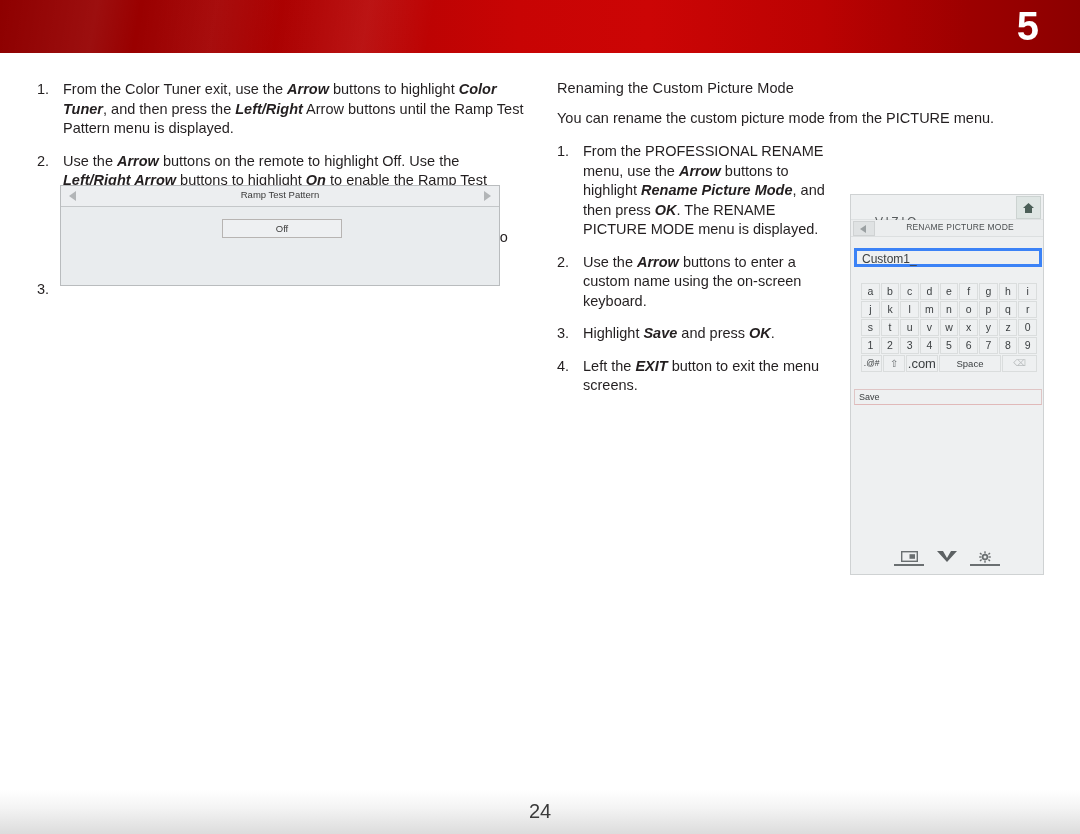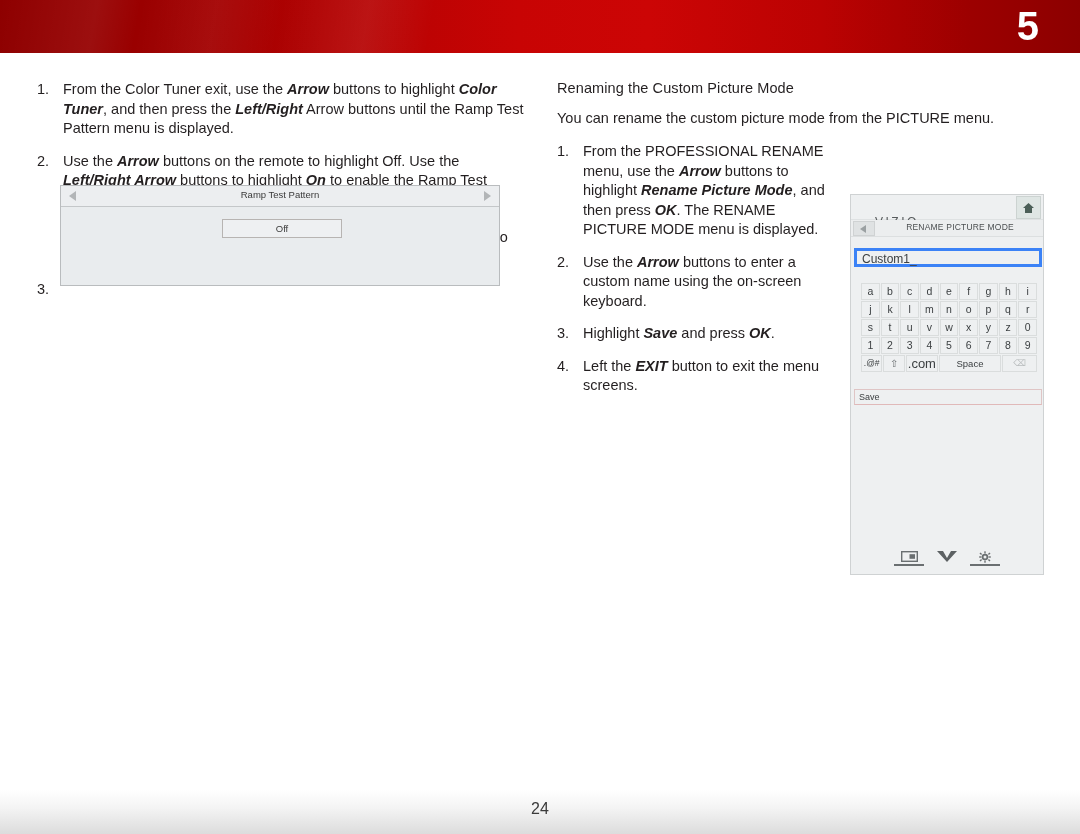--- a/index.html
+++ b/index.html
@@ -281,21 +281,21 @@
   .footer {
     position: absolute;
     left: 0; bottom: 0;
     width: 1080px; height: 44px;
     background: linear-gradient(180deg, #ffffff 0%, #f4f4f4 40%, #dcdcdc 100%);
   }
   .page-num {
     position: absolute;
     left: 0; right: 0; top: 10px;
     text-align: center;
-    font-size: 16px;
+    font-size: 20px;
     color: #3a3a3a;
   }
 </style>
 </head>
 <body>
 
 <div class="banner">
   <div class="banner-number">5</div>
 </div>
 

